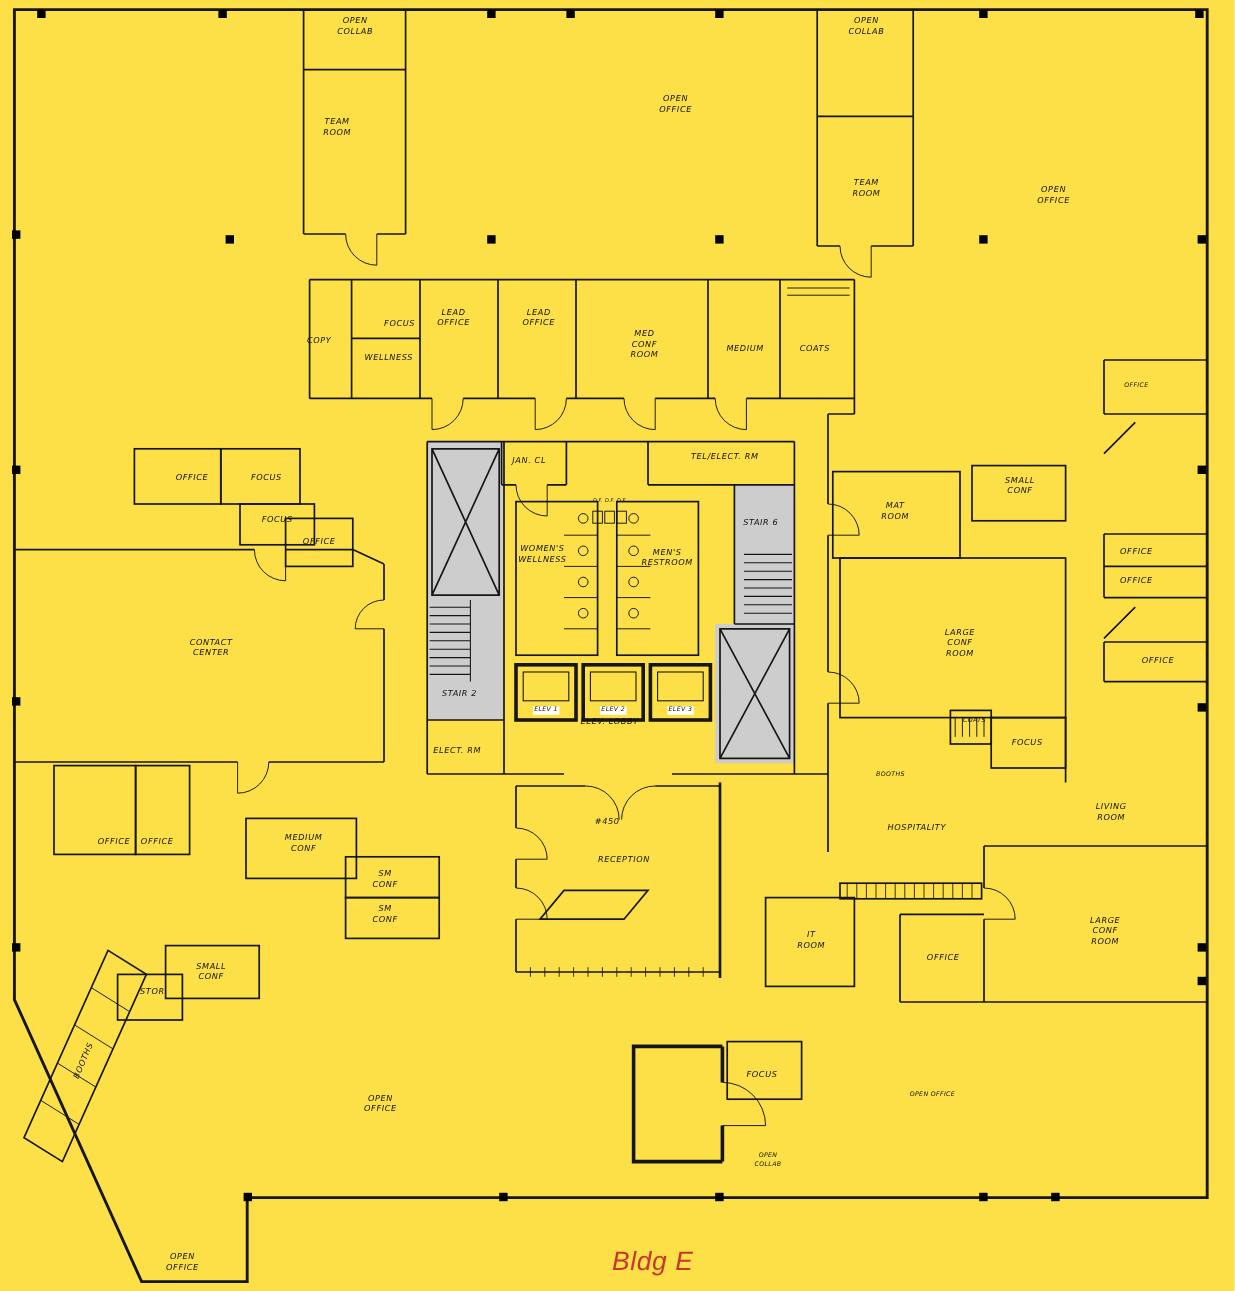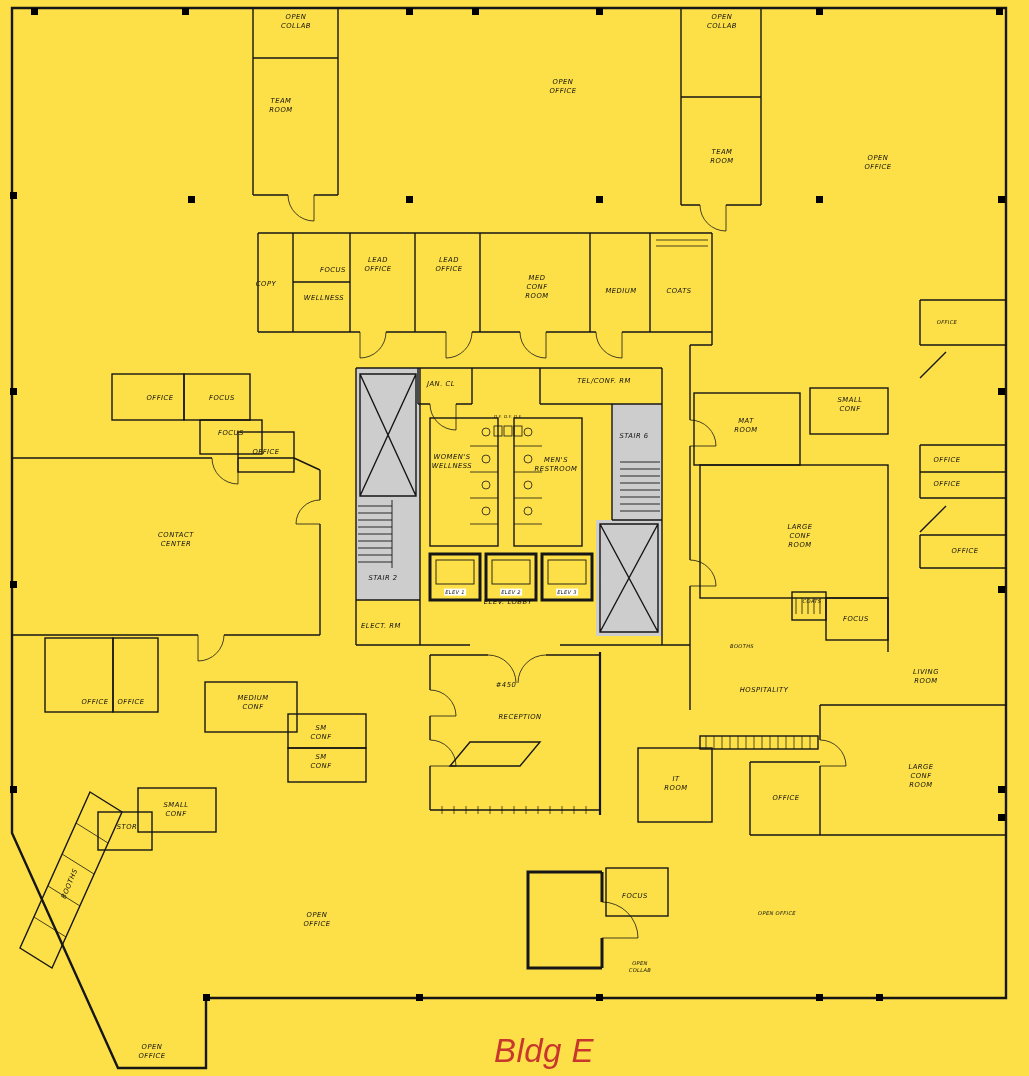--- a/index.html
+++ b/index.html
@@ -6,21 +6,21 @@
   #plan{position:relative;width:1029px;height:1076px;background:#fde047;overflow:hidden;
         font-family:"DejaVu Sans",sans-serif;font-style:italic;}
   #plan svg{position:absolute;left:0;top:0;}
   .lbl{position:absolute;transform:translate(-50%,-50%);font-size:6.8px;line-height:1.3;
        letter-spacing:.5px;text-align:center;white-space:pre-line;color:#111;
        font-family:"DejaVu Sans",sans-serif;pointer-events:none;}
   .sm{font-size:5.2px;letter-spacing:.3px;}
   .xs{font-size:4.2px;letter-spacing:0;}
   .bg{background:#fff;padding:0 1px;}
   .rot{transform:translate(-50%,-50%) rotate(-67deg);}
-  .title{position:absolute;transform:translate(-50%,-50%);font-size:33px;color:#c8372d;
+  .title{position:absolute;transform:translate(-50%,-50%);font-size:22px;color:#c8372d;
          letter-spacing:.5px;font-family:"Liberation Sans","DejaVu Sans",sans-serif;}
 </style>
 </head>
 <body>
 
 <div id="plan">
 
   <svg width="1029" height="1076" viewBox="0 0 1029 1076">
 
     <g fill="#cdcdcd" stroke="none">
@@ -201,21 +201,21 @@
 CONF
 ROOM</div>
   <div class="lbl" style="left:621px;top:291px">MEDIUM</div>
   <div class="lbl" style="left:679px;top:291px">COATS</div>
   <div class="lbl sm" style="left:947px;top:322px">OFFICE</div>
   <div class="lbl" style="left:160px;top:398px">OFFICE</div>
   <div class="lbl" style="left:222px;top:398px">FOCUS</div>
   <div class="lbl" style="left:231px;top:433px">FOCUS</div>
   <div class="lbl" style="left:266px;top:452px">OFFICE</div>
   <div class="lbl" style="left:441px;top:384px">JAN. CL</div>
-  <div class="lbl" style="left:604px;top:381px">TEL/CONF. RM</div>
+  <div class="lbl" style="left:604px;top:381px">TEL/ELECT. RM</div>
   <div class="lbl" style="left:452px;top:462px">WOMEN'S
 WELLNESS</div>
   <div class="lbl" style="left:556px;top:465px">MEN'S
 RESTROOM</div>
   <div class="lbl" style="left:634px;top:436px">STAIR 6</div>
   <div class="lbl" style="left:746px;top:426px">MAT
 ROOM</div>
   <div class="lbl" style="left:850px;top:405px">SMALL
 CONF</div>
   <div class="lbl" style="left:947px;top:460px">OFFICE</div>

